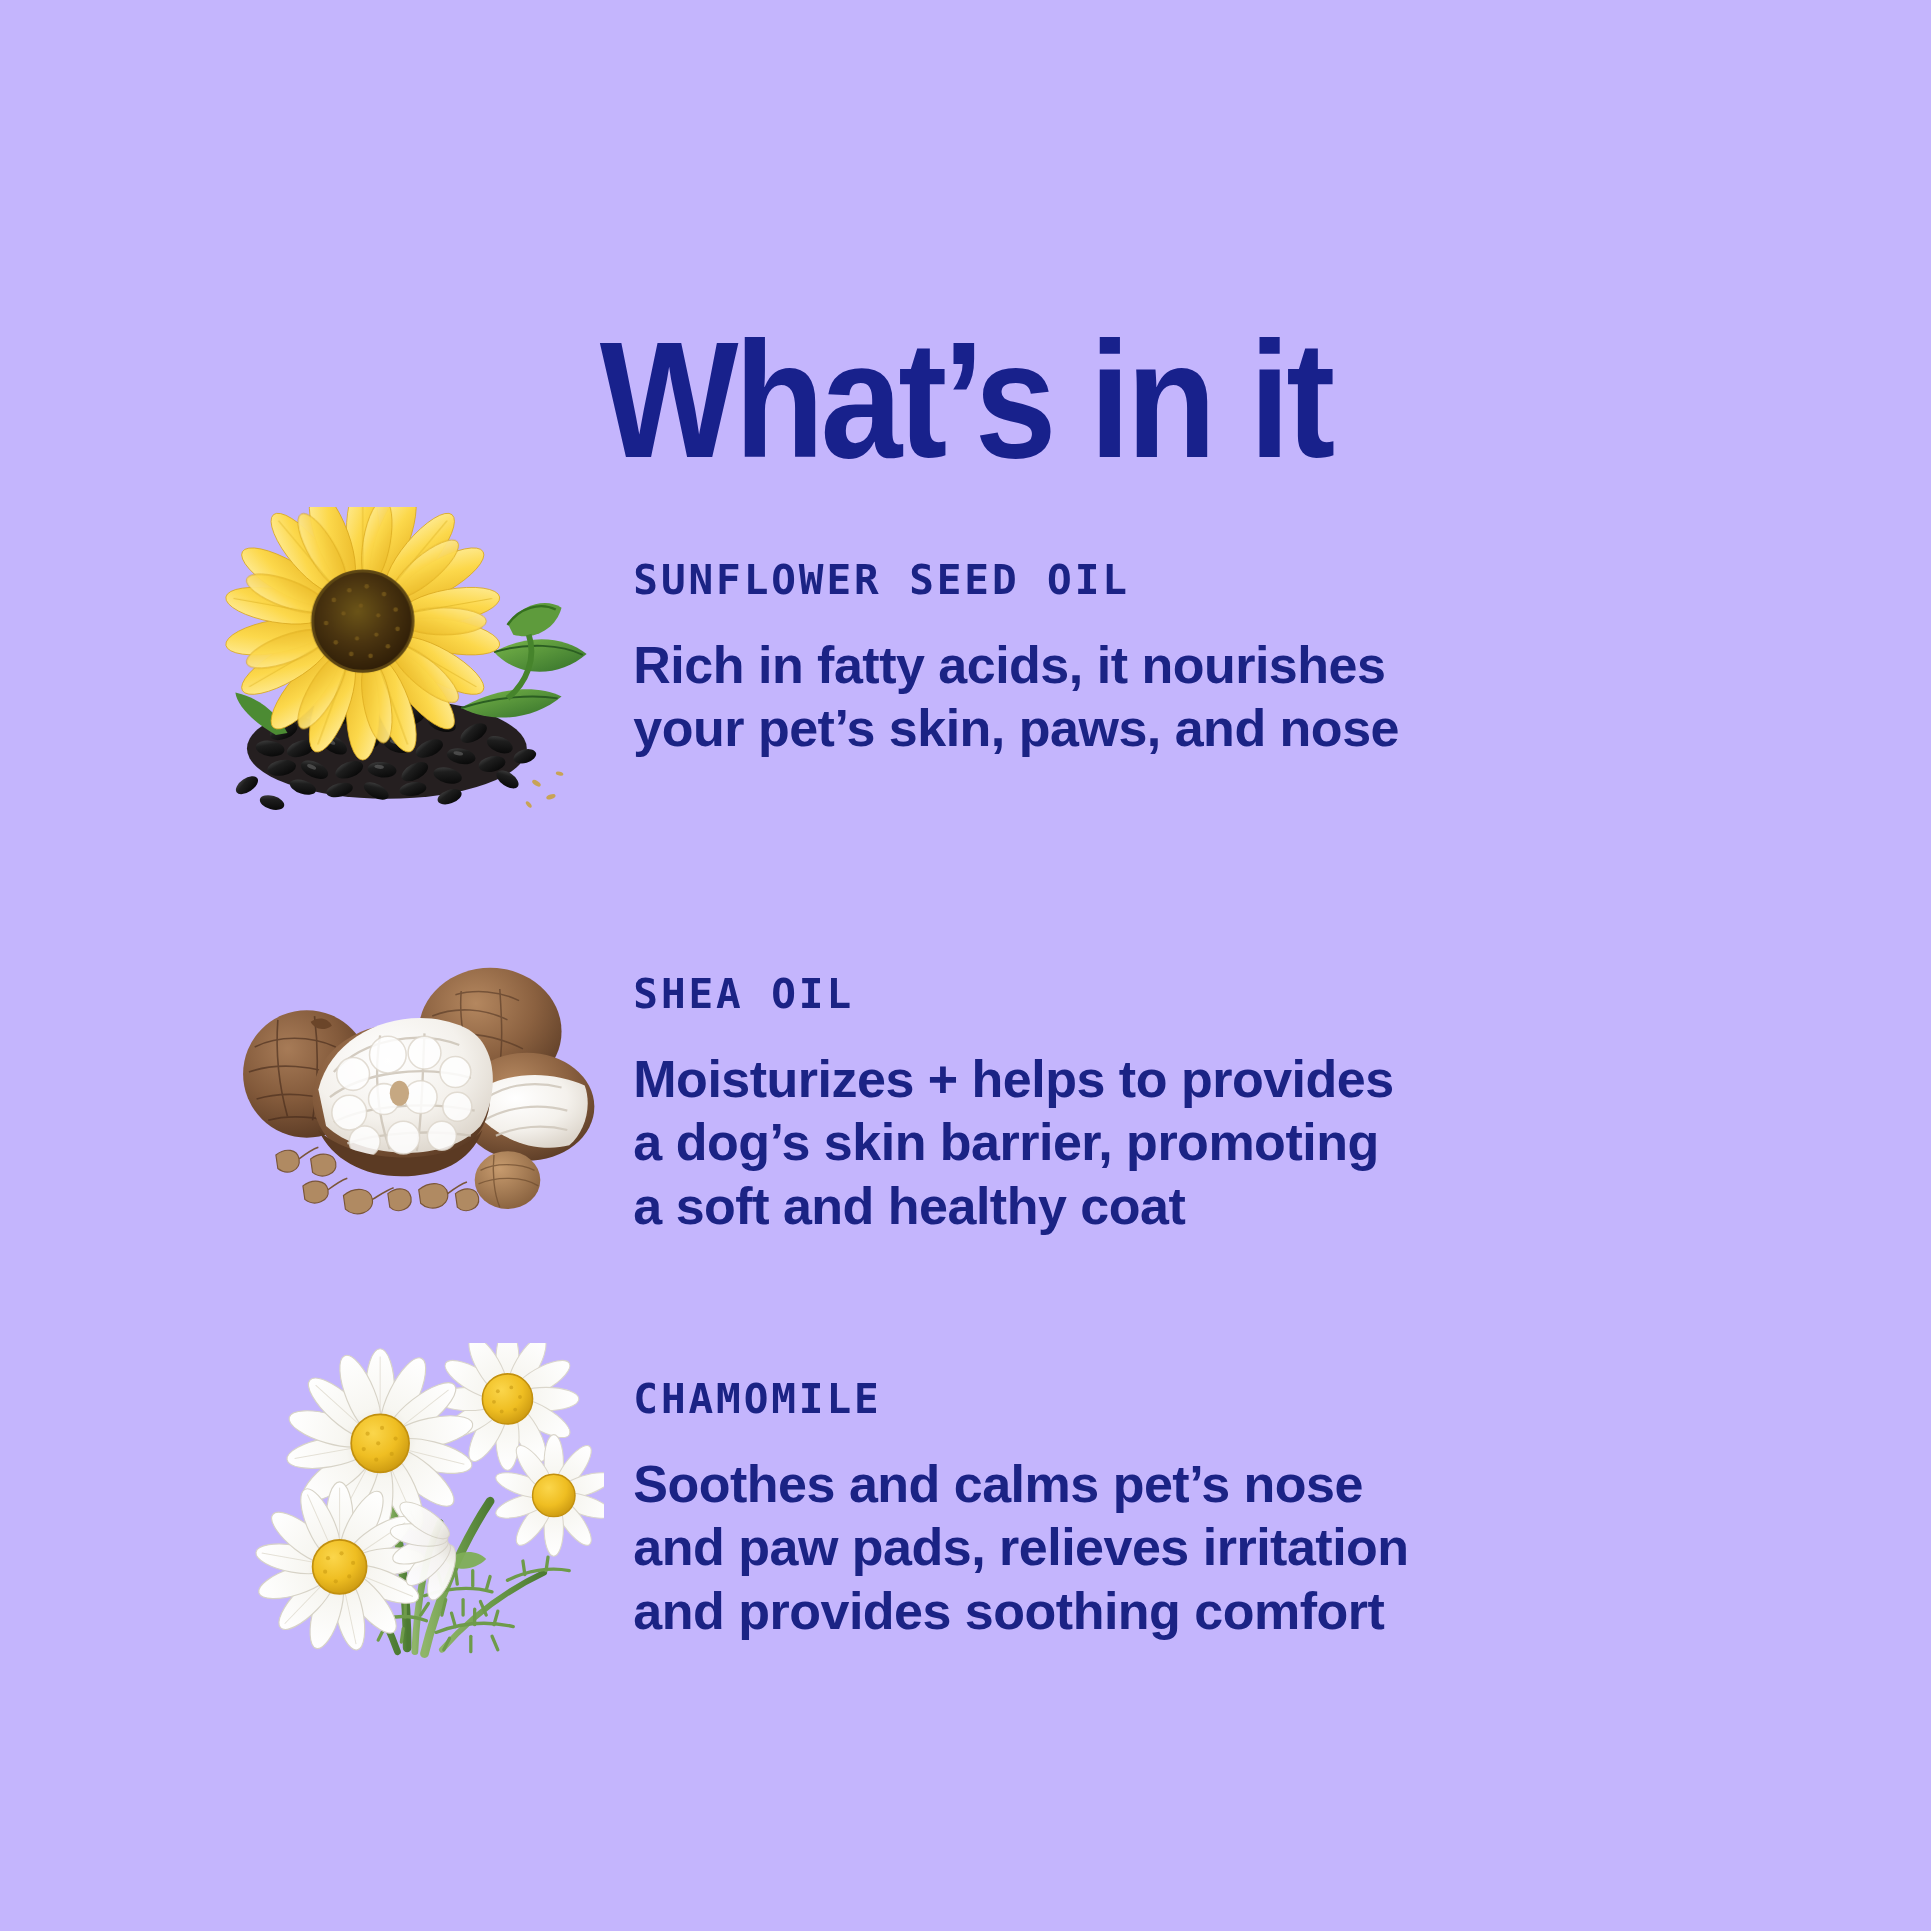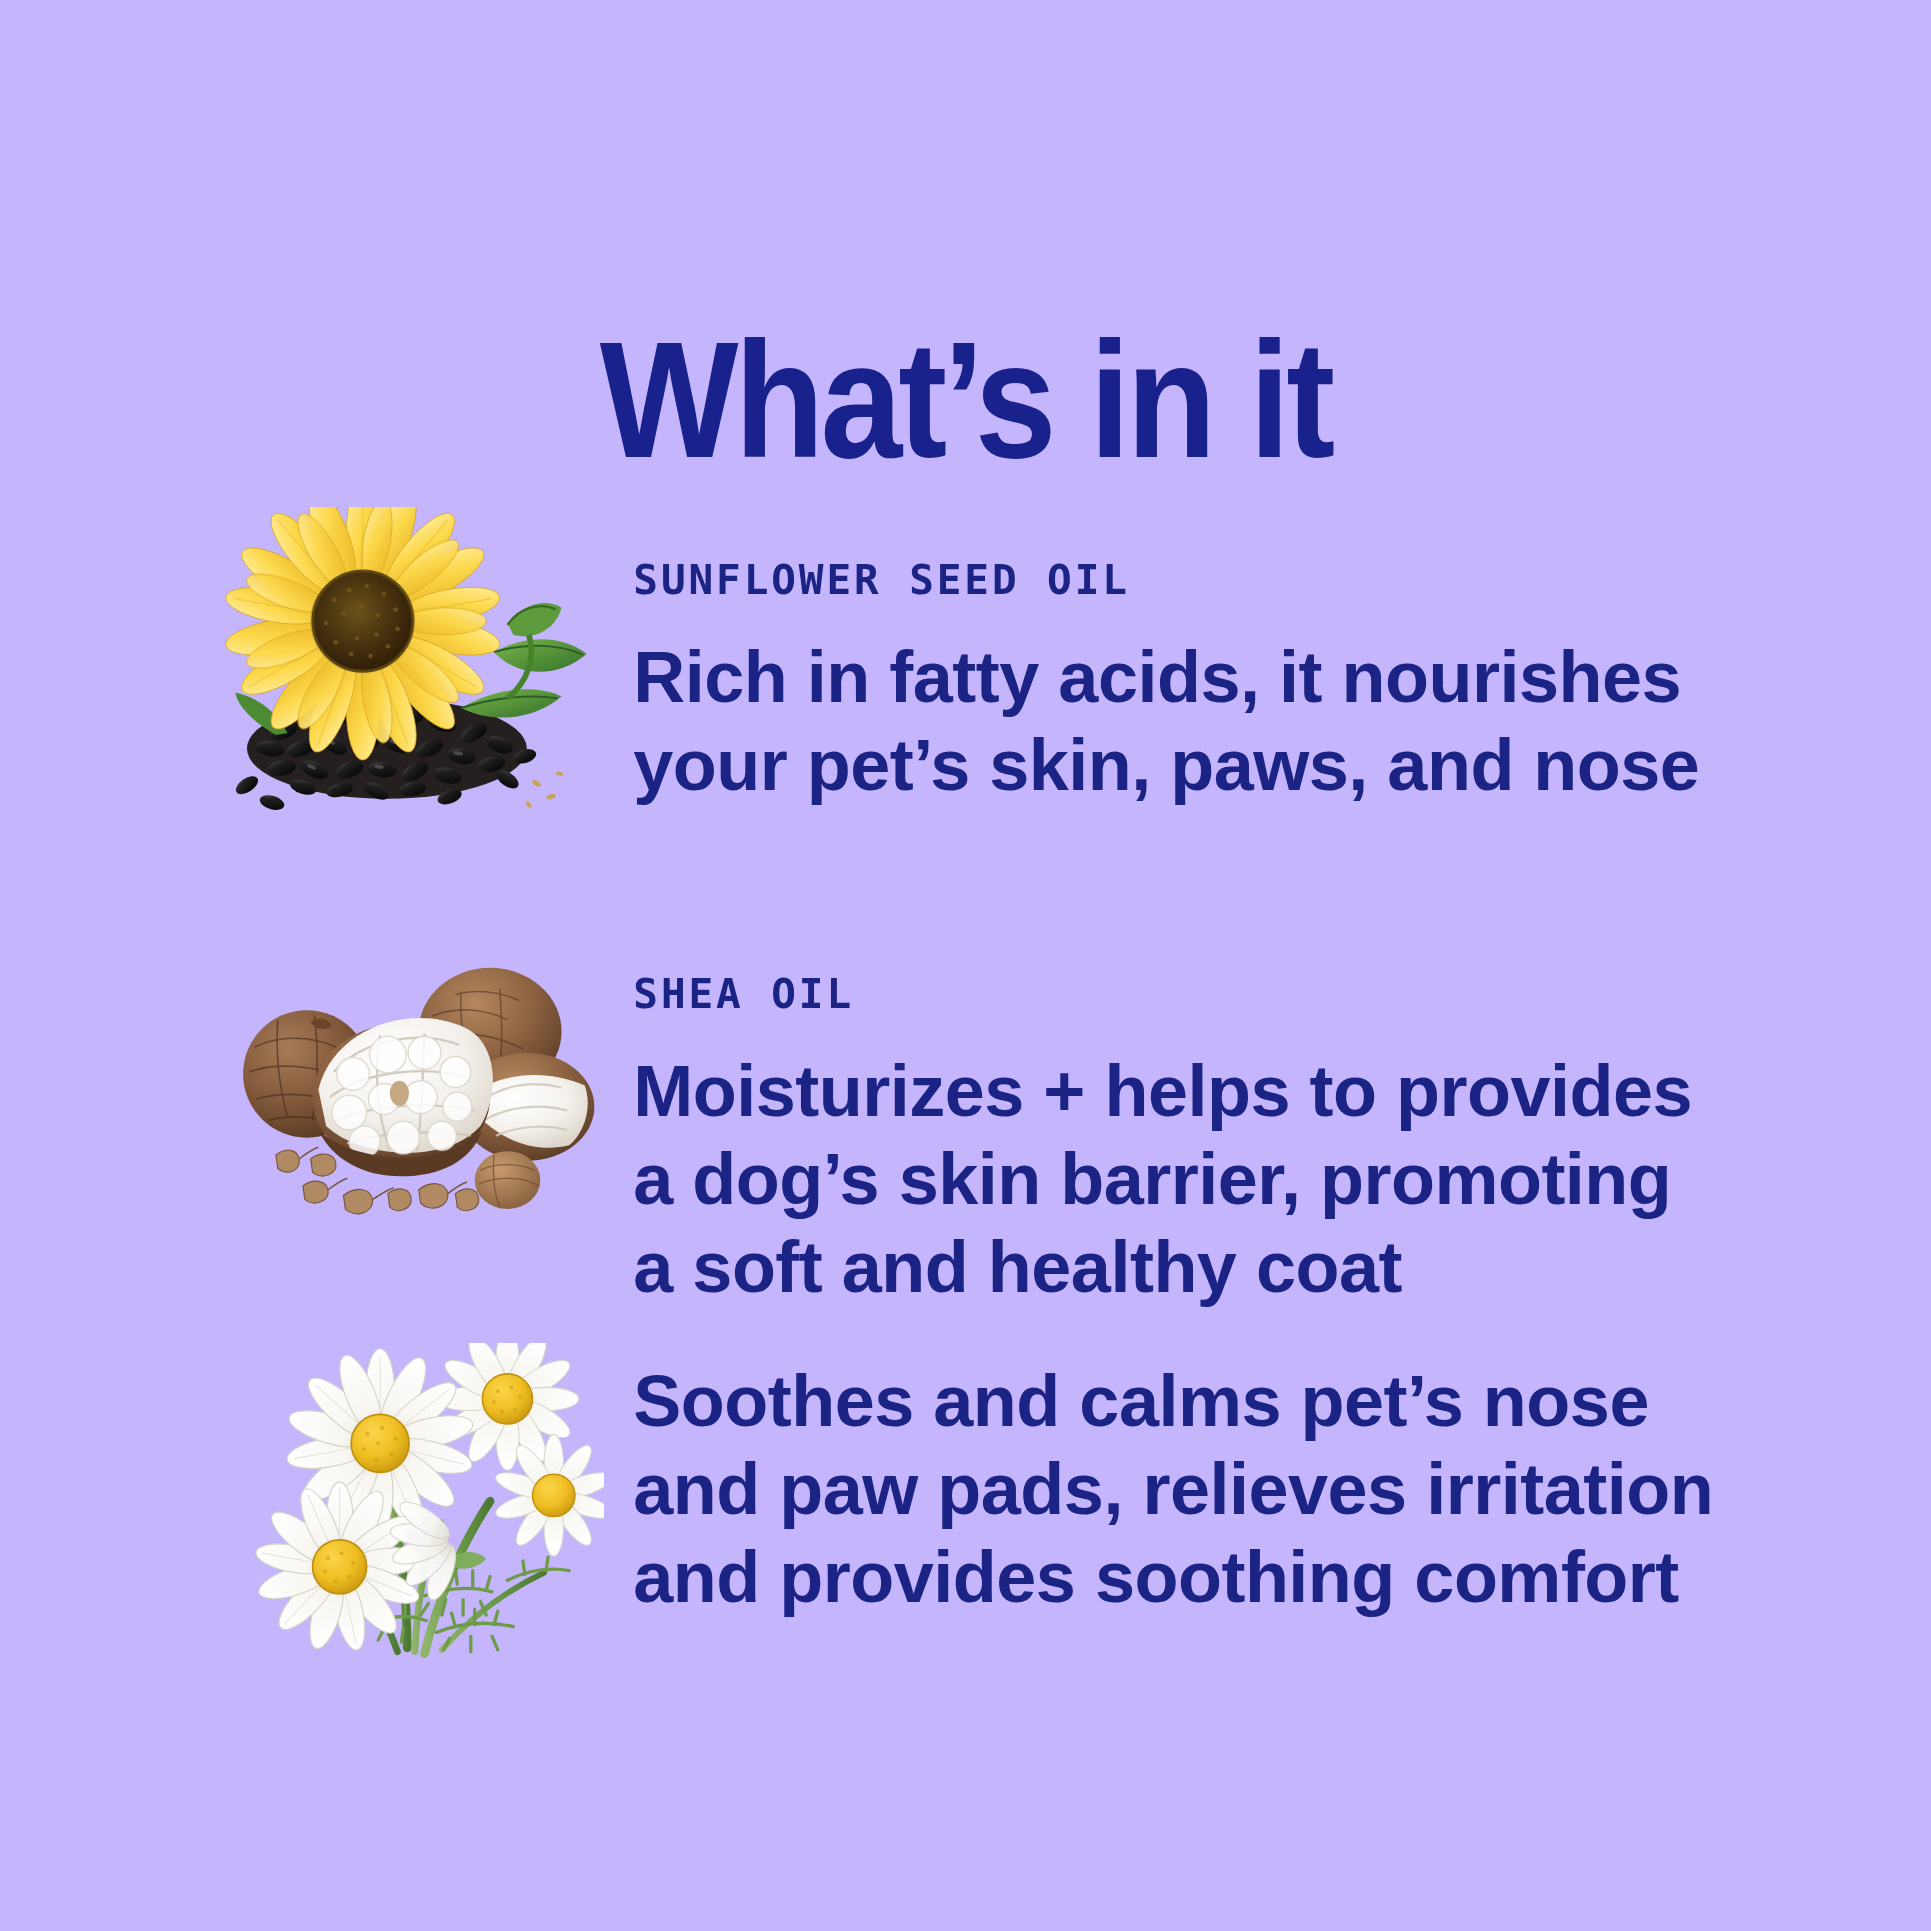--- a/index.html
+++ b/index.html
@@ -76,21 +76,21 @@
     letter-spacing: 2.9px;
     line-height: 1;
     margin-bottom: 33px;
     white-space: nowrap;
     margin-top: 21px;
   }
   .ing-desc {
     color: #1B2385;
     font-family: "Liberation Sans", sans-serif;
     font-weight: bold;
-    font-size: 72px;
+    font-size: 52px;
     line-height: 1.22;
     letter-spacing: -0.5px;
     max-width: 1081px;
   }
   .ing-desc span { display: block; white-space: nowrap; }
 </style>
 </head>
 <body>
 
 <div class="page">
@@ -583,20 +583,21 @@
             <ellipse cx="0" cy="-36" rx="11" ry="30" transform="rotate(200)"></ellipse>
             <ellipse cx="0" cy="-36" rx="11" ry="30" transform="rotate(226)"></ellipse>
             <ellipse cx="0" cy="-36" rx="11" ry="30" transform="rotate(252)"></ellipse>
             <ellipse cx="0" cy="-36" rx="11" ry="30" transform="rotate(278)"></ellipse>
             <ellipse cx="0" cy="-36" rx="11" ry="30" transform="rotate(304)"></ellipse>
           </g>
         </g>
       </svg>
     </div>
     <div class="copy">
+      <div class="ing-name">CHAMOMILE</div>
       <div class="ing-desc">
         <span>Soothes and calms pet’s nose</span>
         <span>and paw pads, relieves irritation</span>
         <span>and provides soothing comfort</span>
       </div>
     </div>
   </div>
 
 </div>
 

